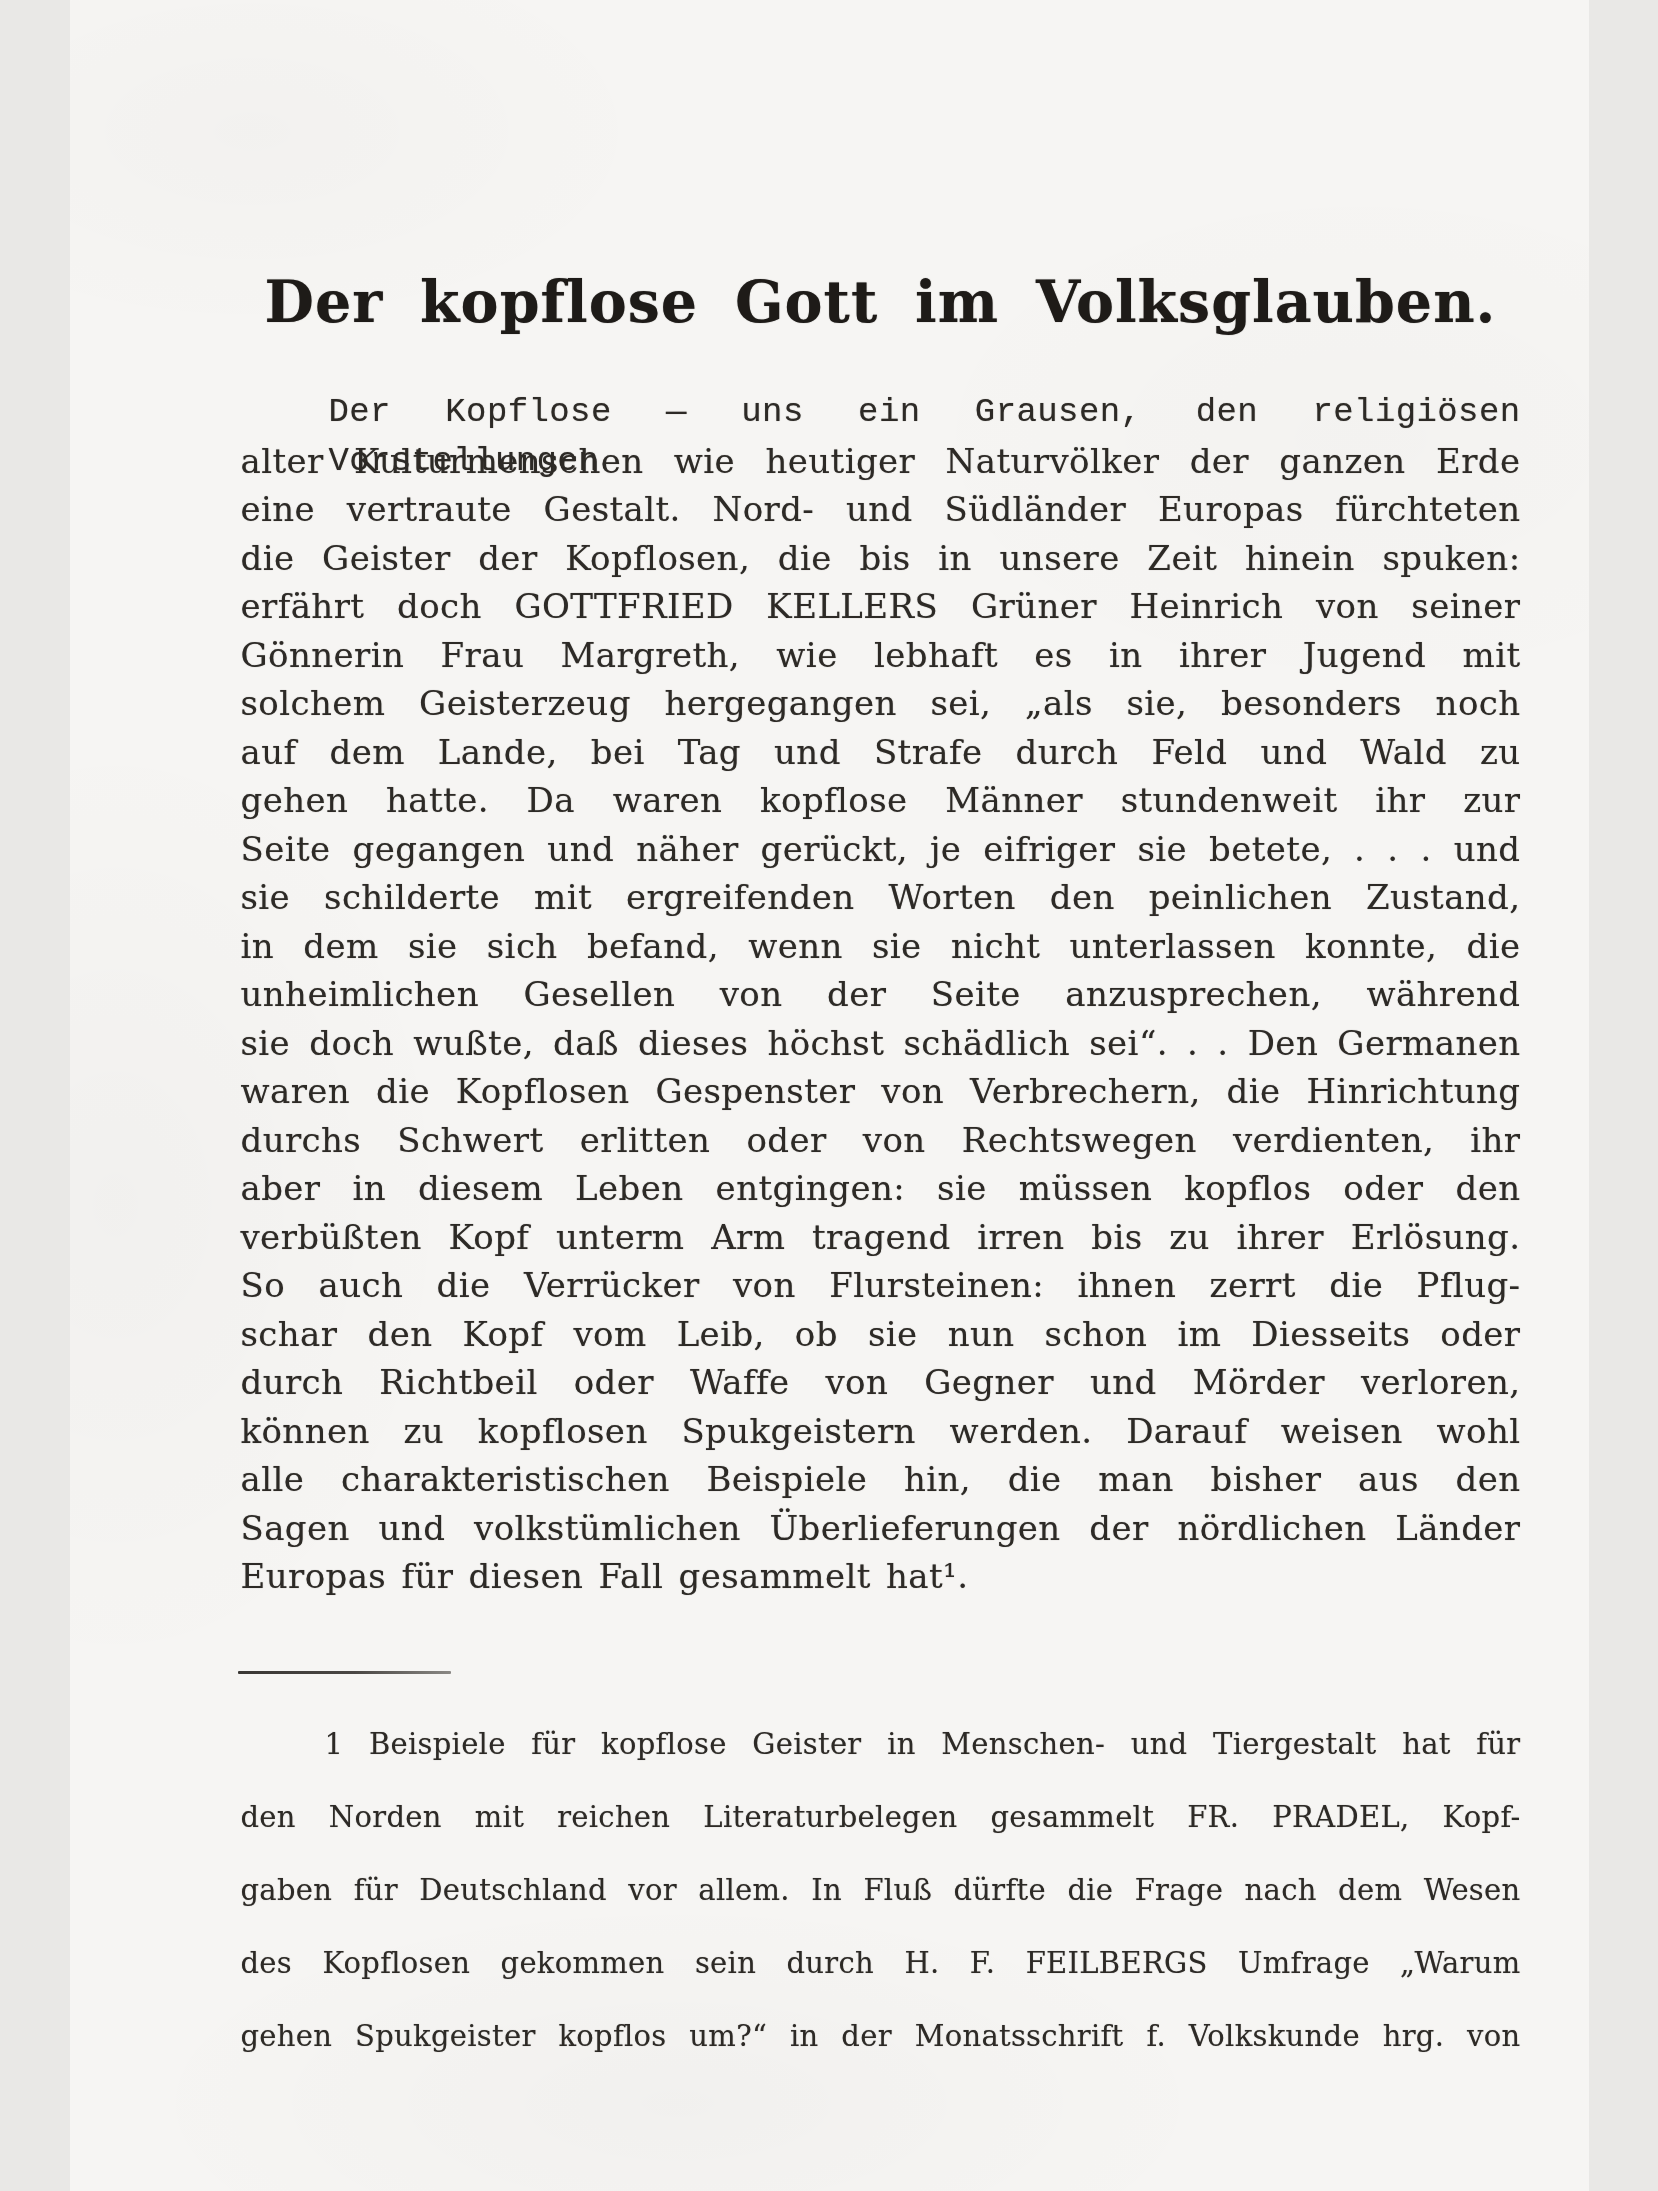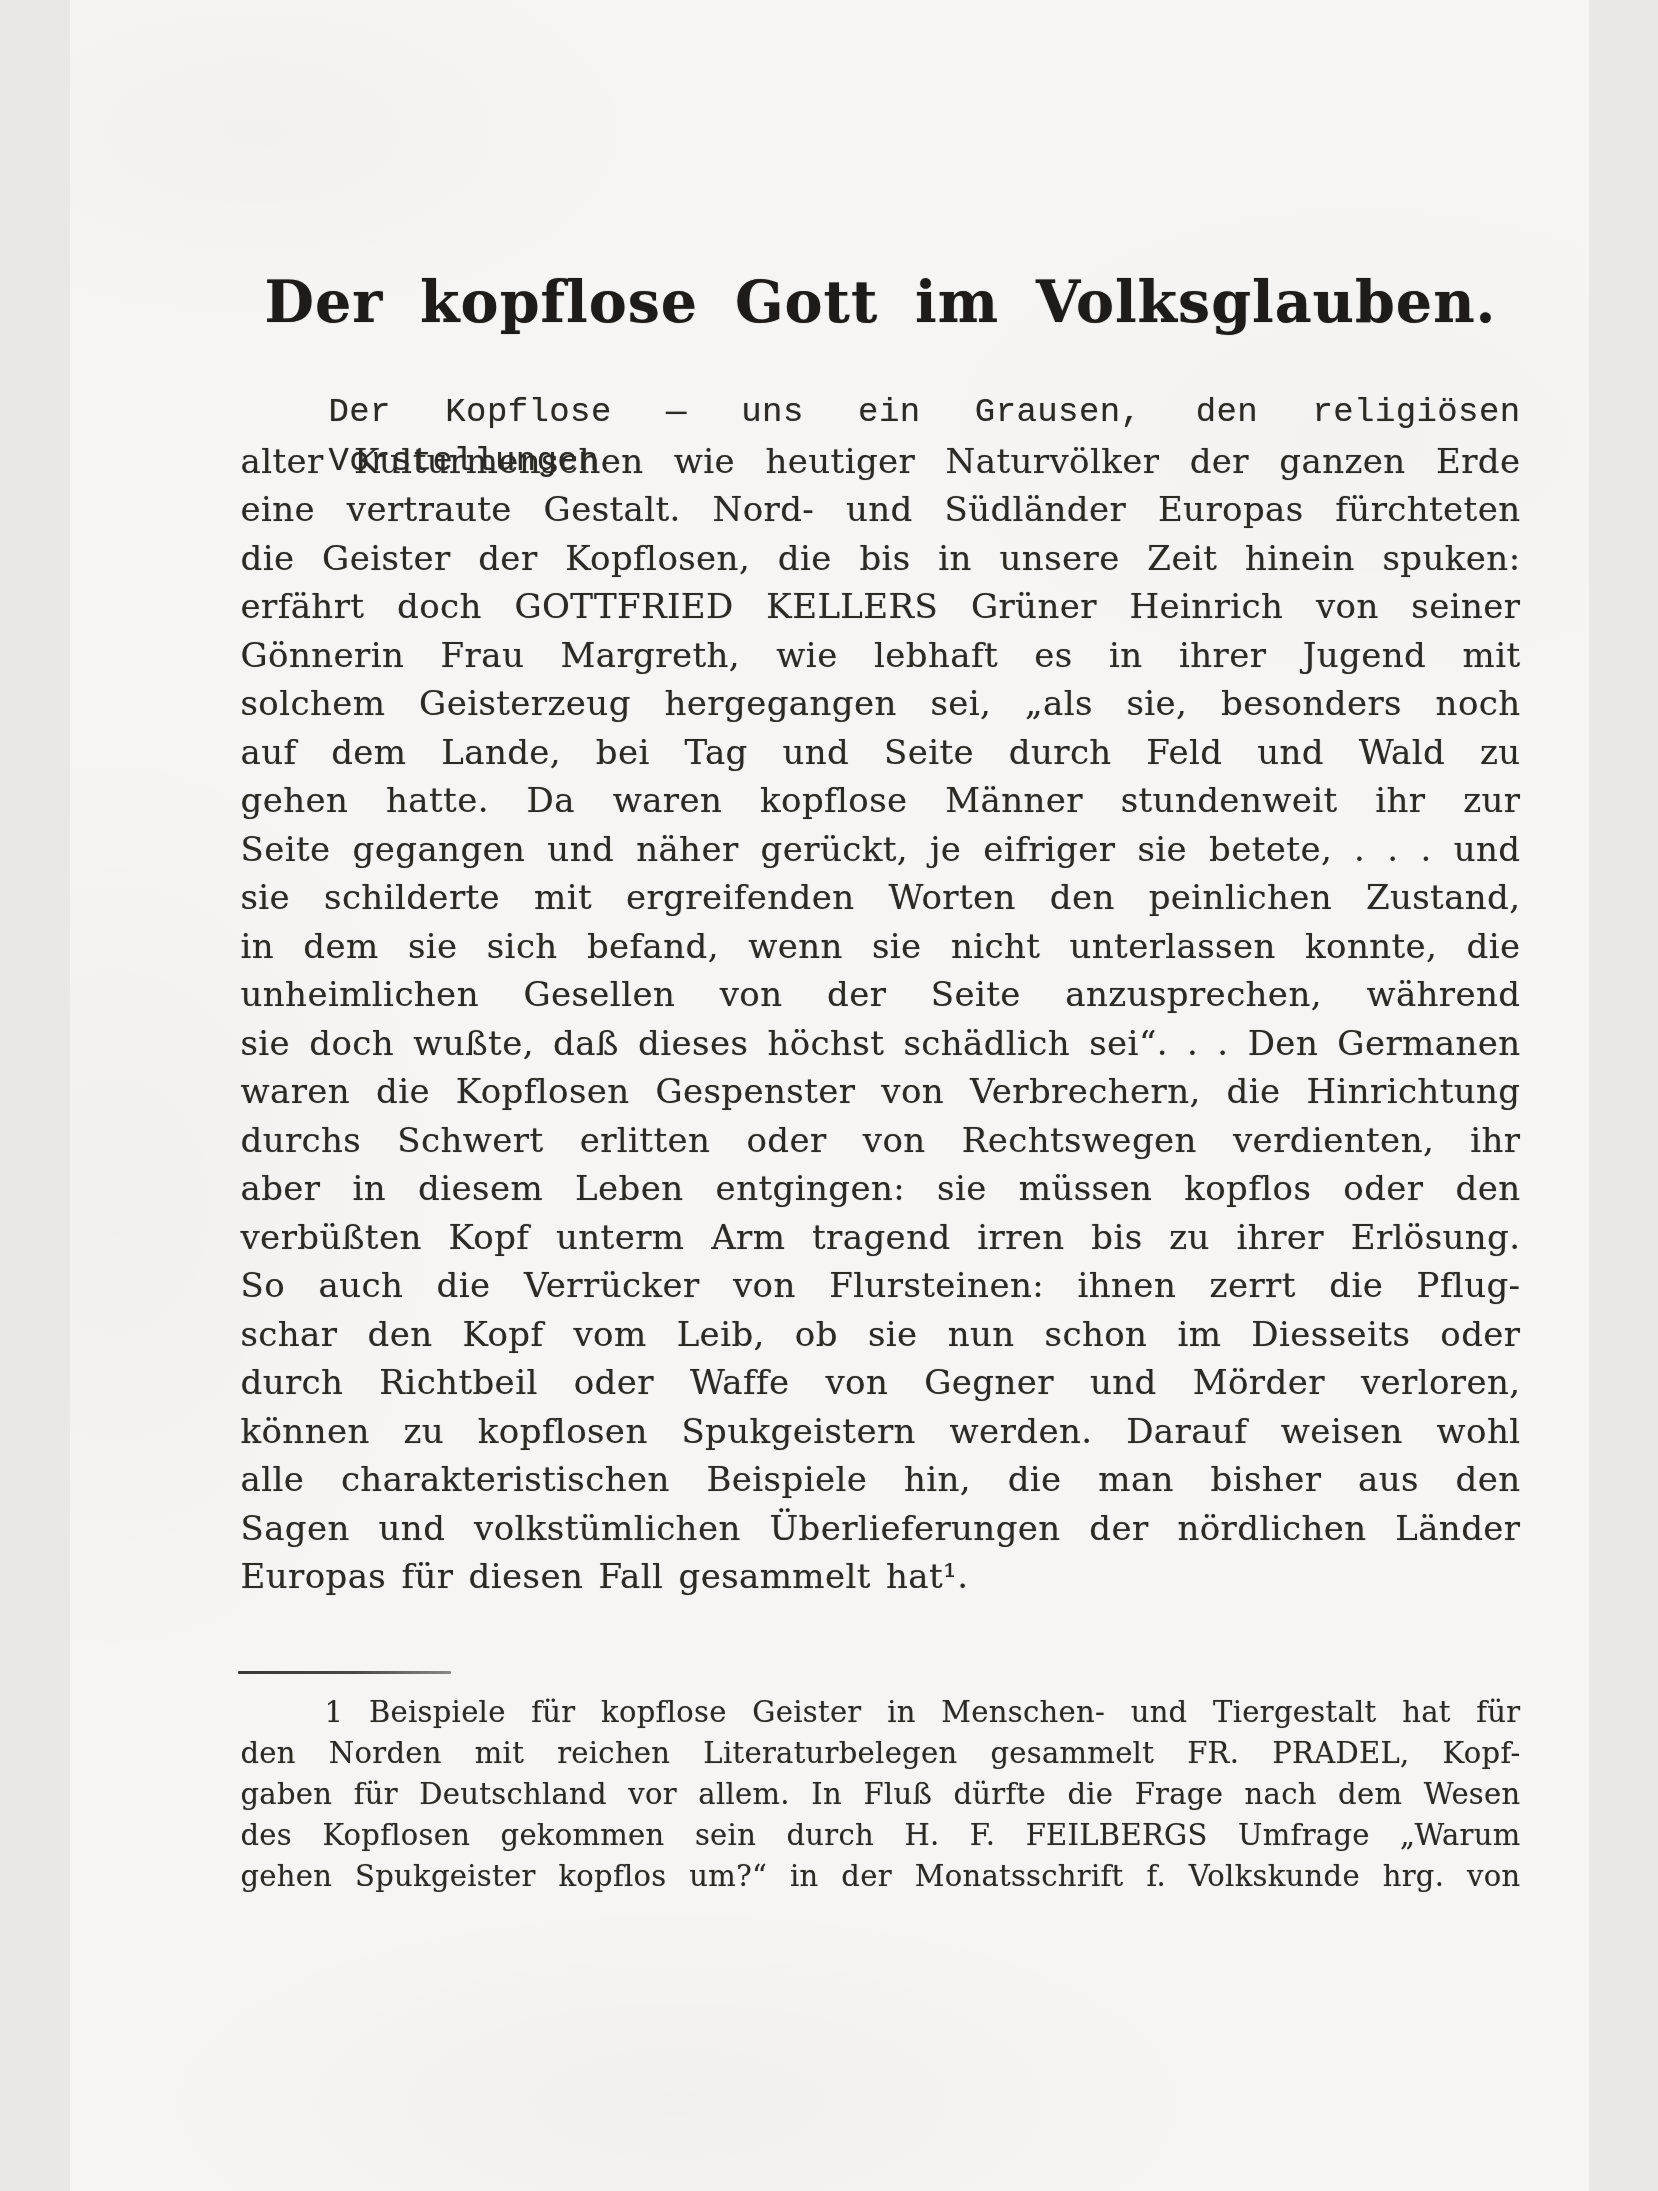--- a/index.html
+++ b/index.html
@@ -58,20 +58,21 @@
     width: 1280px;
   }
   .footnote-block .tline {
     font-size: 29px;
     line-height: 41px;
     height: 41px;
     letter-spacing: 0.3px;
     word-spacing: 3px;
     white-space: nowrap;
     text-shadow: 0 0 1px rgba(45,42,38,0.4);
+    margin-top: 32px;
   }
   .tline.justify {
     white-space: normal;
     text-align: justify;
     text-align-last: justify;
   }
   .body-block .tline.indent { padding-left: 88px; font-family: Liberation Mono, monospace; }
   .footnote-block .tline.indent { padding-left: 84px; }
   .footnote-rule {
     position: absolute;
@@ -90,21 +91,21 @@
   <h1 class="title">Der kopflose Gott im Volksglauben.</h1>
 
   <div class="body-block" id="body-lines">
       <div class="tline justify indent">Der Kopflose — uns ein Grausen, den religiösen Vorstellungen</div>
       <div class="tline justify">alter Kulturmenschen wie heutiger Naturvölker der ganzen Erde</div>
       <div class="tline justify">eine vertraute Gestalt. Nord- und Südländer Europas fürchteten</div>
       <div class="tline justify">die Geister der Kopflosen, die bis in unsere Zeit hinein spuken:</div>
       <div class="tline justify">erfährt doch GOTTFRIED KELLERS Grüner Heinrich von seiner</div>
       <div class="tline justify">Gönnerin Frau Margreth, wie lebhaft es in ihrer Jugend mit</div>
       <div class="tline justify">solchem Geisterzeug hergegangen sei, „als sie, besonders noch</div>
-      <div class="tline justify">auf dem Lande, bei Tag und Seite durch Feld und Wald zu</div>
+      <div class="tline justify">auf dem Lande, bei Tag und Strafe durch Feld und Wald zu</div>
       <div class="tline justify">gehen hatte. Da waren kopflose Männer stundenweit ihr zur</div>
       <div class="tline justify">Seite gegangen und näher gerückt, je eifriger sie betete, . . . und</div>
       <div class="tline justify">sie schilderte mit ergreifenden Worten den peinlichen Zustand,</div>
       <div class="tline justify">in dem sie sich befand, wenn sie nicht unterlassen konnte, die</div>
       <div class="tline justify">unheimlichen Gesellen von der Seite anzusprechen, während</div>
       <div class="tline justify">sie doch wußte, daß dieses höchst schädlich sei“. . . Den Germanen</div>
       <div class="tline justify">waren die Kopflosen Gespenster von Verbrechern, die Hinrichtung</div>
       <div class="tline justify">durchs Schwert erlitten oder von Rechtswegen verdienten, ihr</div>
       <div class="tline justify">aber in diesem Leben entgingen: sie müssen kopflos oder den</div>
       <div class="tline justify">verbüßten Kopf unterm Arm tragend irren bis zu ihrer Erlösung.</div>

